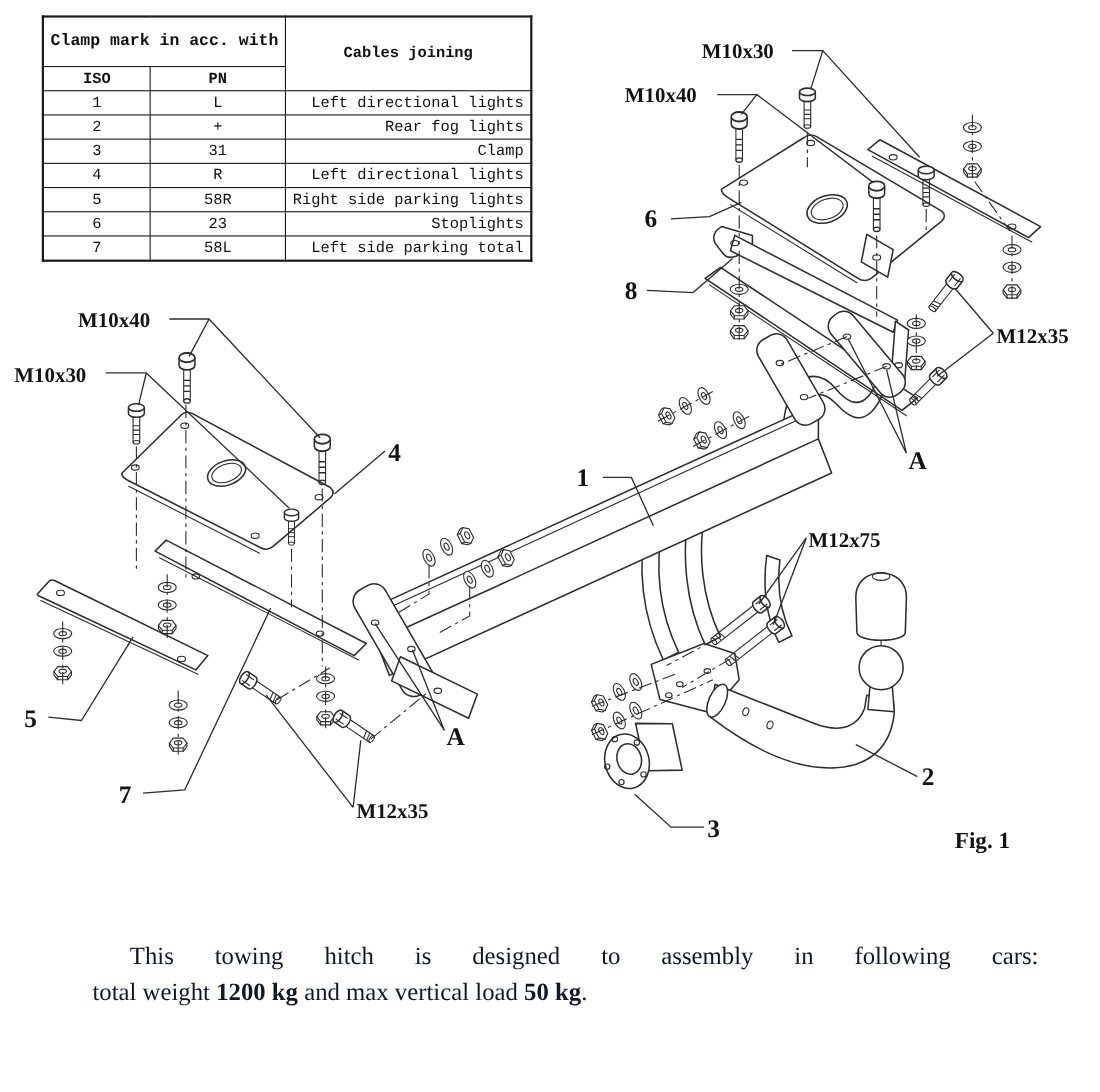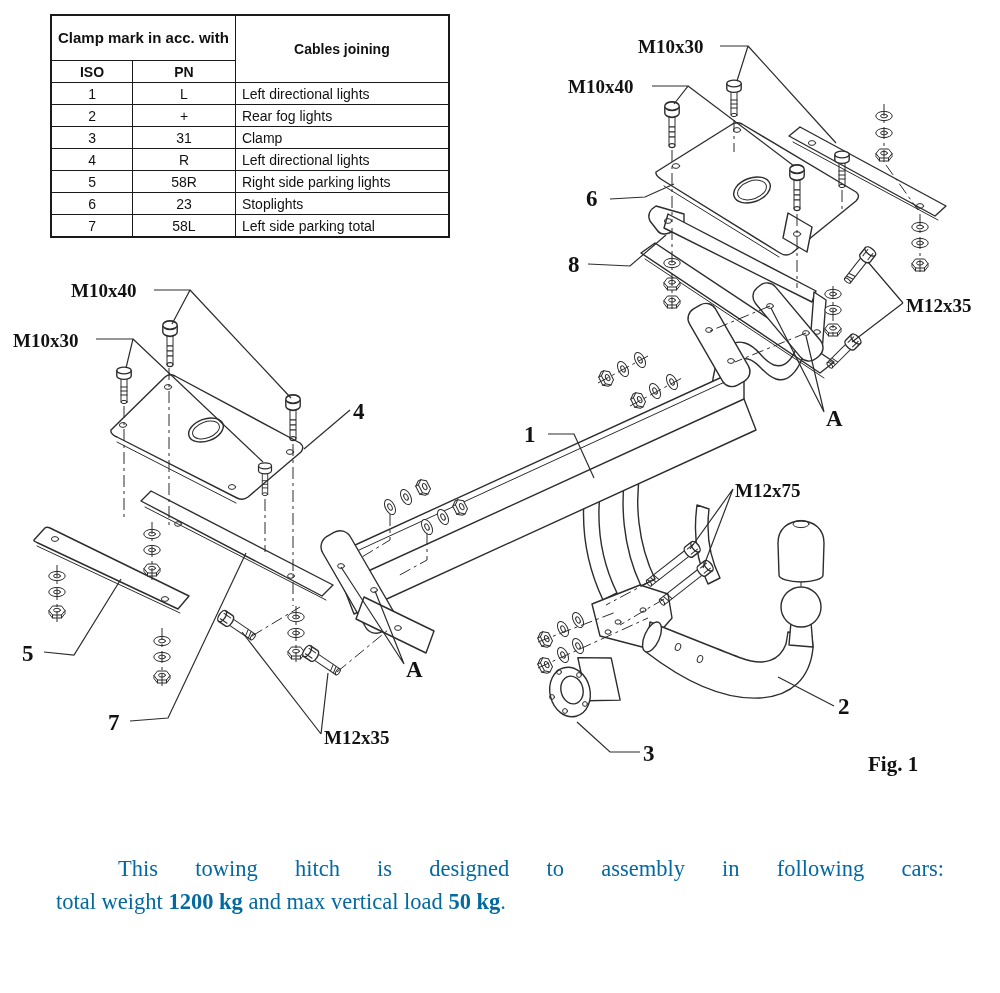--- a/index.html
+++ b/index.html
@@ -1,45 +1,45 @@
 <!DOCTYPE html>
 <html><head>
 <meta charset="utf-8">
 <style>
   html,body{margin:0;padding:0;background:#fff;}
   .stage{position:relative;width:1000px;height:993px;background:#fff;overflow:hidden;
          font-family:"Liberation Serif",serif;color:#111;}
   
-  .clamp-table{position:absolute;left:50px;top:14px;border-collapse:collapse;
-               font-family:Liberation Sans, sans-serif;}
+  .clamp-table{position:absolute;left:38px;top:14px;border-collapse:collapse;
+               font-family:Liberation Mono, monospace;}
   .clamp-table th,.clamp-table td{border:1.6px solid #1a1a1a;padding:0 6px;
                font-size:14px;line-height:20px;height:21px;white-space:nowrap;}
   .clamp-table th{font-weight:bold;text-align:center;}
   .clamp-table td.c{text-align:center;width:46px;}
   .clamp-table td.p{text-align:center;width:62px;}
-  .clamp-table td.f{text-align:left;width:192px;}
+  .clamp-table td.f{text-align:right;width:192px;}
   .clamp-table .grp{height:44px;font-size:15px;line-height:20px;}
   .clamp-table .cab{font-size:14px;width:200px;}
   .clamp-table{border:2.4px solid #1a1a1a;}
   
   .diagram{position:absolute;left:0;top:0;}
   .ln{fill:none;stroke:#2d2d2d;stroke-width:1.4;stroke-linecap:round;stroke-linejoin:round;}
   .fc{fill:#fff;stroke:#2d2d2d;stroke-width:1.4;stroke-linejoin:round;}
   .tn{stroke-width:1;}
   .dd{fill:none;stroke:#2d2d2d;stroke-width:1;stroke-dasharray:12 4 3 4;}
   .ldr{fill:none;stroke:#2d2d2d;stroke-width:1.2;}
   .lbl{font:600 19px "Liberation Serif",serif;fill:#121212;}
   .num{font:700 23px "Liberation Serif",serif;fill:#121212;}
   .fig{font:600 21px "Liberation Serif",serif;fill:#121212;}
   
   .para{position:absolute;left:56px;top:852px;width:888px;
-        font-size:22.5px;line-height:33px;color:#0369a1;}
+        font-size:22.5px;line-height:33px;color:#0f172a;}
   .pline{text-align:justify;text-align-last:justify;}
   .pline.first{text-indent:62px;}
-  .pline.last{text-align:left;text-align-last:left;}
+  .pline.last{text-align:left;text-align-last:left;margin-left:28px;}
 </style>
 </head>
 <body>
 
 <div class="stage">
 
   <svg class="diagram" width="1000" height="830" viewBox="0 0 1000 830">
     <defs>
       <g id="w">
         <ellipse class="fc tn" rx="8.2" ry="4.6"></ellipse>

